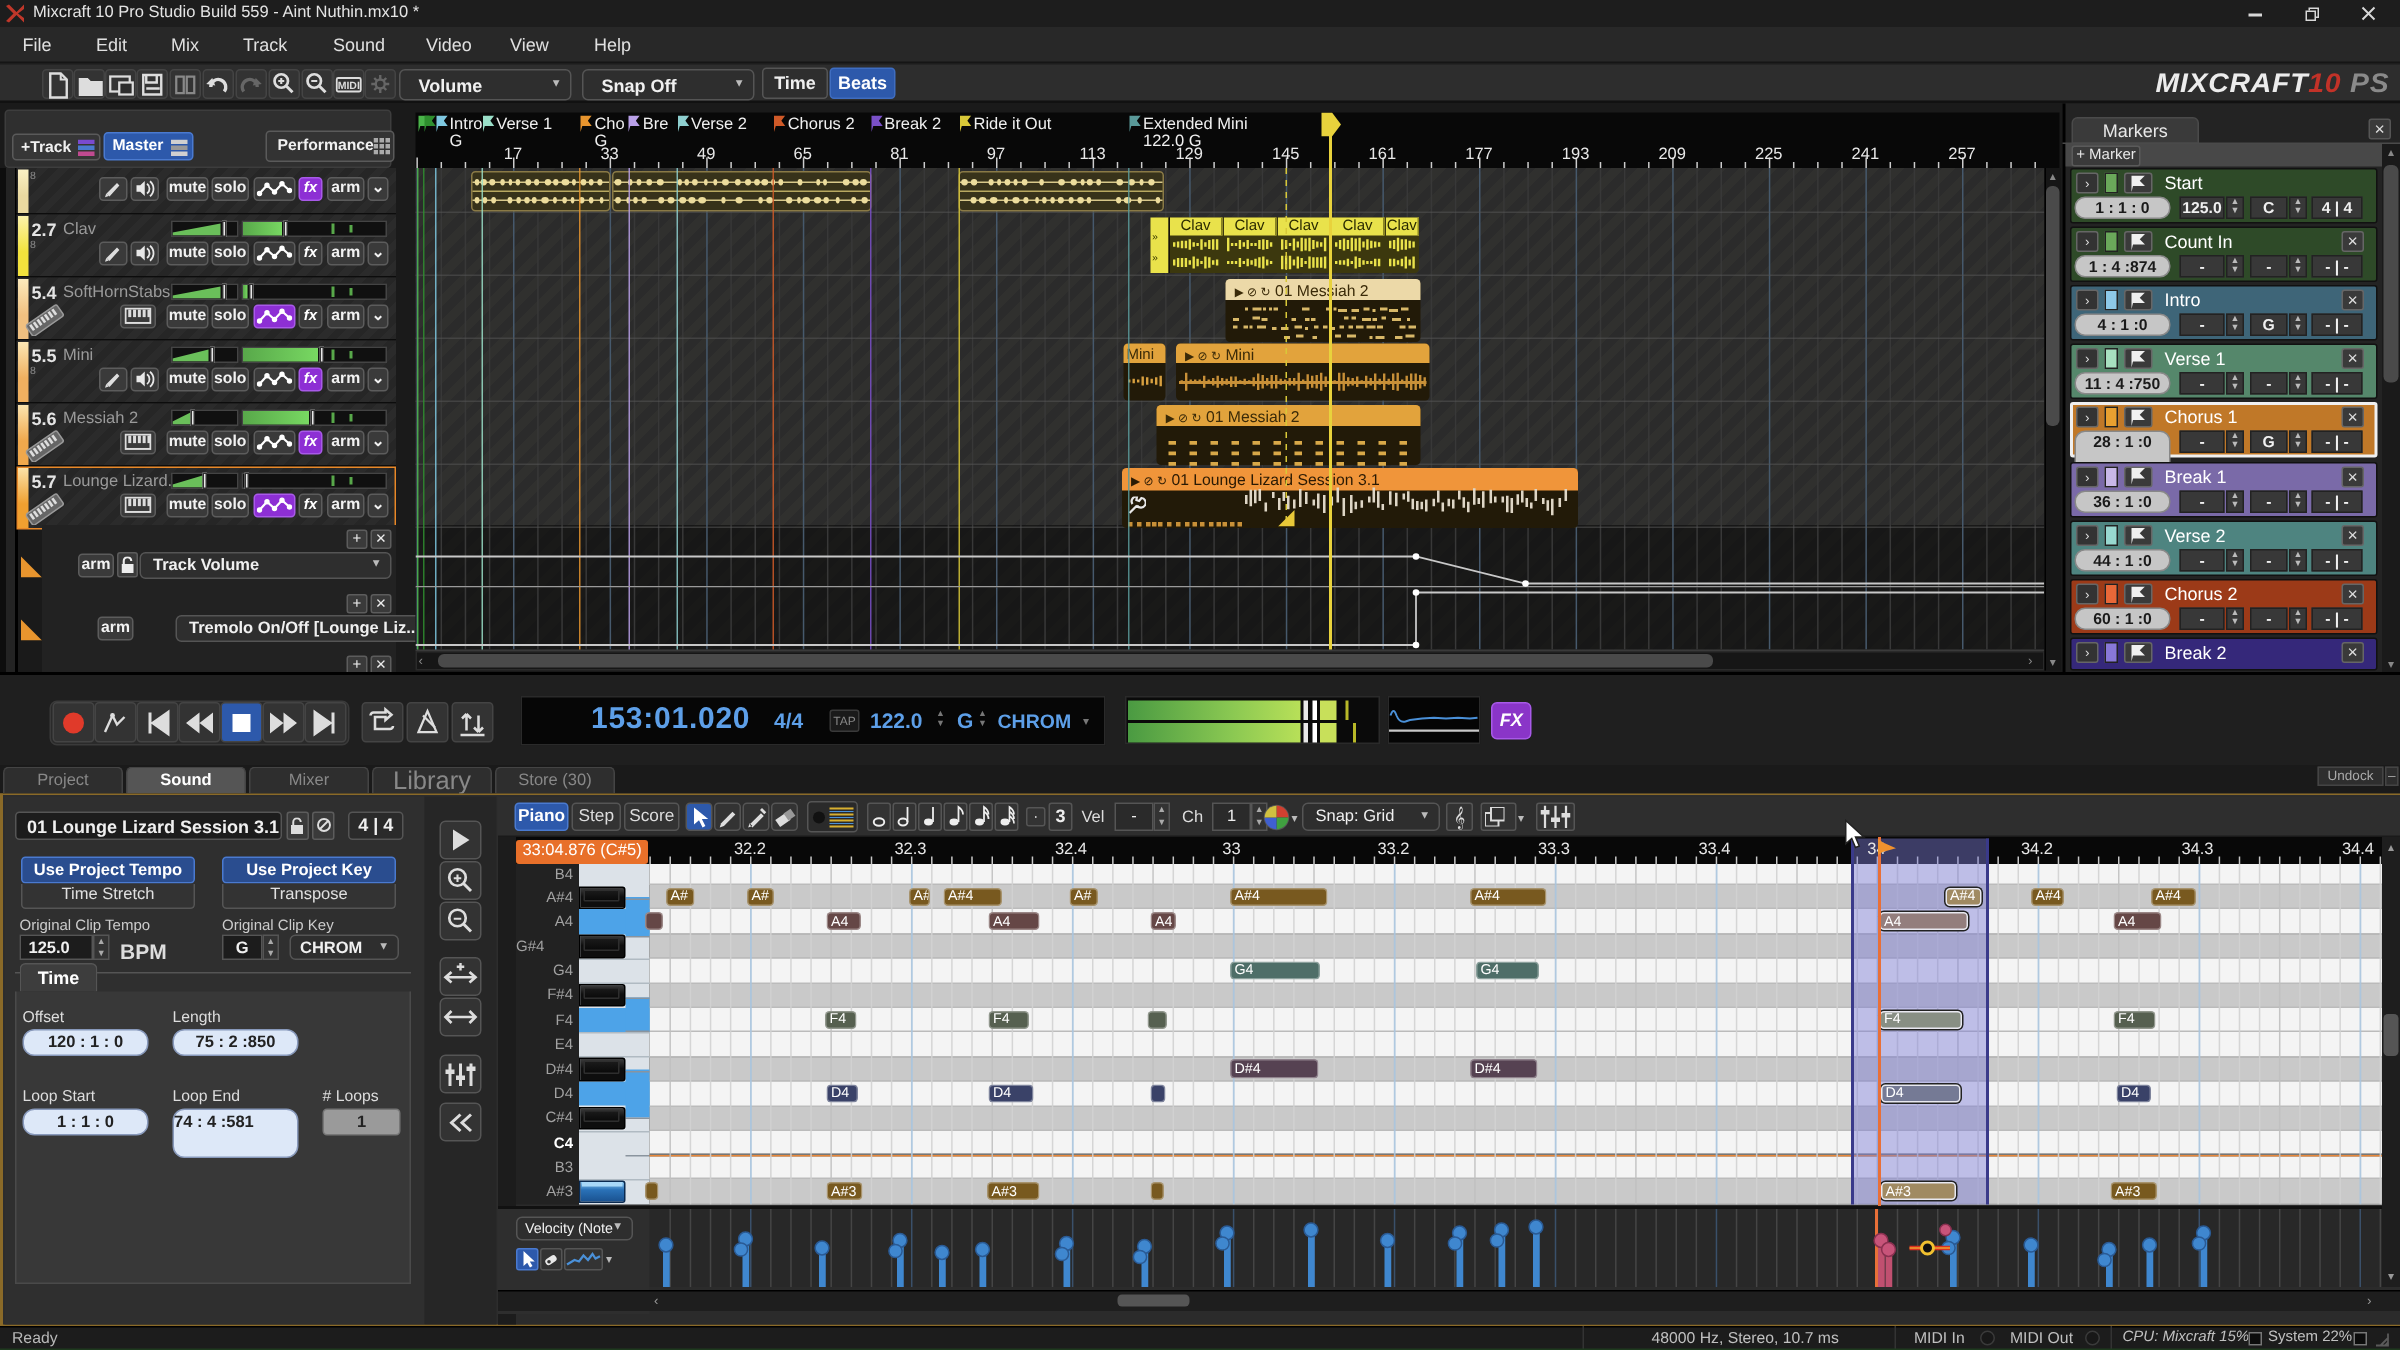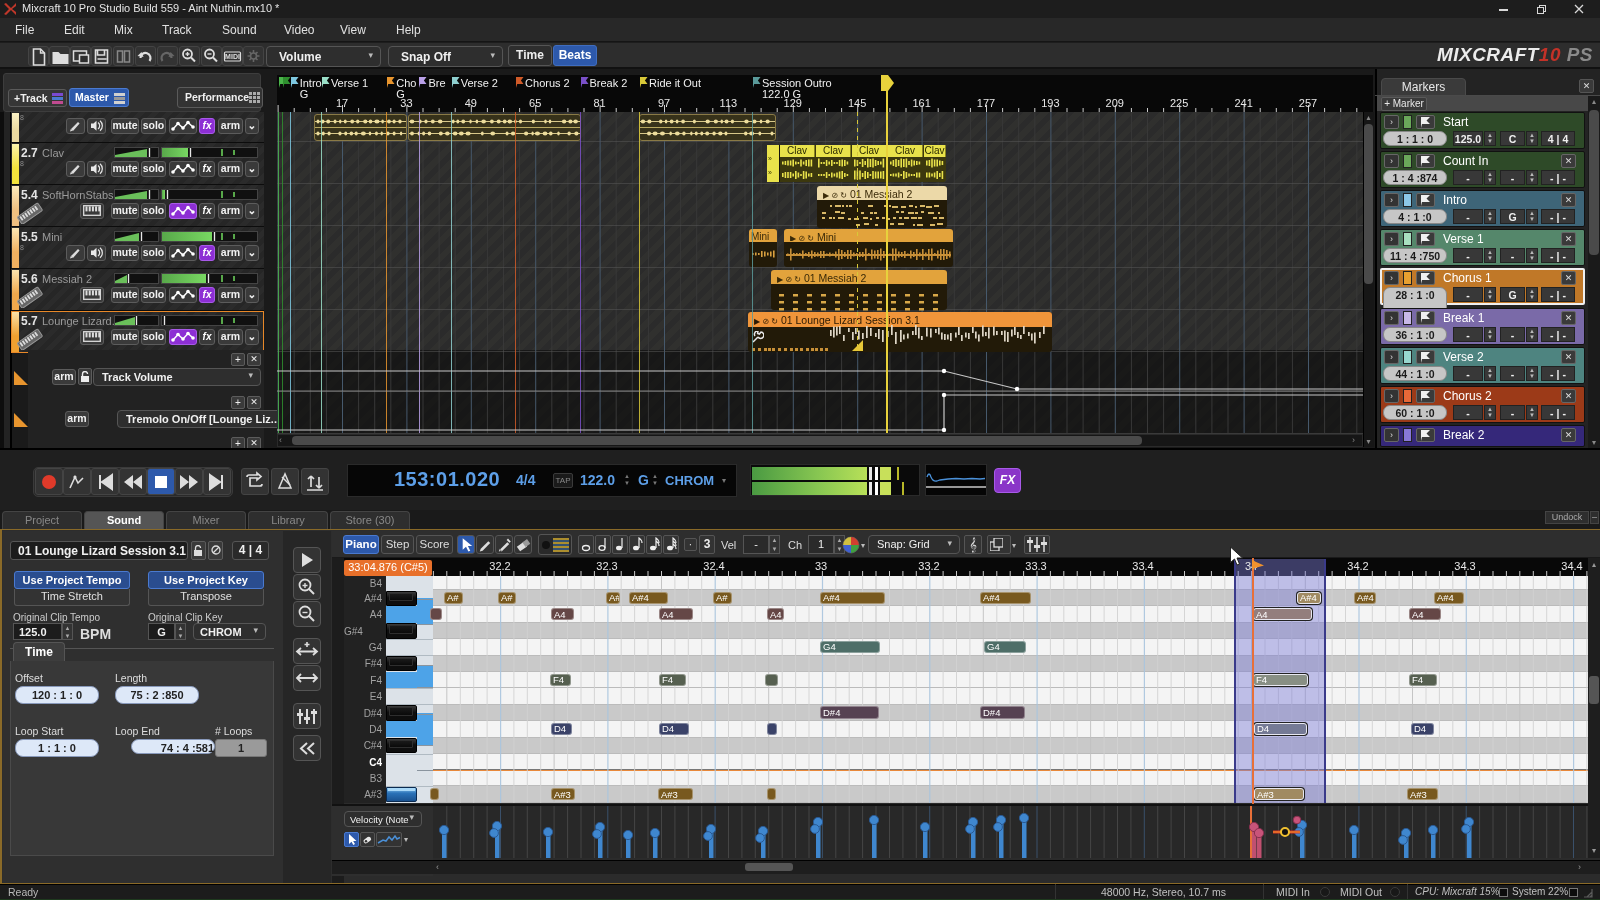--- a/index.html
+++ b/index.html
@@ -1142,21 +1142,21 @@
     <path d="M1 11 V0 h7.5 l-2.6 3.5 l2.6 3.5 h-6.3" fill="#7a50c8"></path>
   </svg>
 <div class="abs" style="left:589.5px;top:77px;width:90px;height:11px;color:#f0f0f0;font-size:11px;white-space:nowrap;">Break 2</div>
 <svg class="abs" style="left:639px;top:77px" width="9" height="11">
     <path d="M1 11 V0 h7.5 l-2.6 3.5 l2.6 3.5 h-6.3" fill="#d8c838"></path>
   </svg>
 <div class="abs" style="left:649.0px;top:77px;width:90px;height:11px;color:#f0f0f0;font-size:11px;white-space:nowrap;">Ride it Out</div>
 <svg class="abs" style="left:752px;top:77px" width="9" height="11">
     <path d="M1 11 V0 h7.5 l-2.6 3.5 l2.6 3.5 h-6.3" fill="#5a9a9a"></path>
   </svg>
-<div class="abs" style="left:762.0px;top:77px;width:90px;height:11px;color:#f0f0f0;font-size:11px;white-space:nowrap;">Session Outro</div>
+<div class="abs" style="left:762.0px;top:77px;width:90px;height:11px;color:#f0f0f0;font-size:11px;white-space:nowrap;">Extended Mini</div>
 <div class="abs" style="left:762.0px;top:88px;width:80px;height:11px;color:#f0f0f0;font-size:11px;white-space:nowrap;">122.0 G</div>
 <div class="abs" style="left:277px;top:434px;width:1086px;height:13px;background:#161616;border:1px solid #2a2a2a;"></div>
 <div class="abs" style="left:279px;top:436px;width:8px;height:9px;color:#888;font-size:9px;line-height:9px;">‹</div>
 <div class="abs" style="left:292px;top:436px;width:850px;height:9px;background:#4a4a4a;border-radius:4px;"></div>
 <div class="abs" style="left:1352px;top:436px;width:8px;height:9px;color:#888;font-size:9px;line-height:9px;">›</div>
 <div class="abs" style="left:1363px;top:112px;width:11px;height:335px;background:#161616;border-left:1px solid #000;"></div>
 <div class="abs" style="left:1364px;top:124px;width:9px;height:160px;background:#4a4a4a;border-radius:4px;"></div>
 <div class="abs" style="left:1364px;top:113px;width:9px;height:9px;color:#888;font-size:8px;text-align:center;line-height:9px;">▴</div>
 <div class="abs" style="left:1364px;top:437px;width:9px;height:9px;color:#888;font-size:8px;text-align:center;line-height:9px;">▾</div>
 <div class="abs" style="left:1375px;top:69px;width:225px;height:379px;background:#232323;border-left:2px solid #000;"></div>
@@ -1365,21 +1365,21 @@
 <div class="abs" style="left:925px;top:464px;width:62px;height:32px;background:#050505;border:1px solid #2a2a2a;"></div>
 <svg class="abs" style="left:926px;top:465px" width="60" height="30">
     <path d="M1 12 q2 -6 4 0 q2 5 6 4 L14 15 L22 14 L30 13.5 L38 14 L46 13.5 L54 14 L59 13.5" stroke="#4a90d8" stroke-width="1.3" fill="none"></path>
     <path d="M0 22 h60" stroke="#c8c8c8" stroke-width="1.5"></path>
   </svg>
 <div class="abs" style="left:994px;top:468px;width:27px;height:25px;background:#8a35c8;border:1px solid #a85ae8;border-radius:4px;color:#fff;font-size:12px;font-weight:bold;font-style:italic;text-align:center;line-height:23px;">FX</div>
 <div class="abs" style="left:0px;top:510px;width:1600px;height:19px;background:#1a1a1a;"></div>
 <div class="abs" style="left:2px;top:511px;width:80px;height:18px;background:#2e2e2e;border:1px solid #444;border-bottom:none;border-radius:4px 4px 0 0;color:#888;font-size:11px;font-weight:normal;text-align:center;line-height:17px;">Project</div>
 <div class="abs" style="left:84px;top:511px;width:80px;height:18px;background:#555;border:1px solid #444;border-bottom:none;border-radius:4px 4px 0 0;color:#fff;font-size:11px;font-weight:bold;text-align:center;line-height:17px;">Sound</div>
 <div class="abs" style="left:166px;top:511px;width:80px;height:18px;background:#2e2e2e;border:1px solid #444;border-bottom:none;border-radius:4px 4px 0 0;color:#888;font-size:11px;font-weight:normal;text-align:center;line-height:17px;">Mixer</div>
-<div class="abs" style="left:248px;top:511px;width:80px;height:18px;background:#2e2e2e;border:1px solid #444;border-bottom:none;border-radius:4px 4px 0 0;color:#888;font-size:11px;font-weight:normal;text-align:center;line-height:17px;">Library</div>
+<div class="abs" style="left:248px;top:511px;width:80px;height:18px;background:#2e2e2e;border:1px solid #444;border-bottom:none;border-radius:4px 4px 0 0;color:#888;font-size:17px;font-weight:normal;text-align:center;line-height:17px;">Library</div>
 <div class="abs" style="left:330px;top:511px;width:80px;height:18px;background:#2e2e2e;border:1px solid #444;border-bottom:none;border-radius:4px 4px 0 0;color:#888;font-size:11px;font-weight:normal;text-align:center;line-height:17px;">Store (30)</div>
 <div class="abs" style="left:1545px;top:511px;width:44px;height:13px;background:#2e2e2e;border:1px solid #444;color:#aaa;font-size:9px;text-align:center;line-height:11px;">Undock</div>
 <div class="abs" style="left:1590px;top:511px;width:9px;height:13px;background:#2e2e2e;border:1px solid #444;color:#aaa;font-size:9px;text-align:center;line-height:11px;">–</div>
 <div class="abs" style="left:0px;top:529px;width:1600px;height:355px;background:#2d2d2d;border-top:1px solid #8a6a28;border-bottom:1px solid #8a6a28;"></div>
 <div class="abs" style="left:0px;top:529px;width:2px;height:355px;background:#8a6a28;"></div>
 <div class="abs" style="left:3px;top:531px;width:280px;height:352px;background:#2f2f2f;"></div>
 <div class="abs" style="left:10px;top:541px;width:178px;height:19px;background:#1c1c1c;border:1px solid #555;border-radius:3px;color:#f0f0f0;font-size:12px;font-weight:bold;padding-left:7px;line-height:18px;white-space:nowrap;">01 Lounge Lizard Session 3.1</div>
 <div class="abs" style="left:191px;top:541px;width:15px;height:19px;background:#3a3a3a;border:1px solid #5c5c5c;border-radius:2px;"></div>
 <svg class="abs" style="left:194px;top:545px" width="9" height="11">
     <rect x="0" y="5" width="8" height="6" fill="#ddd"></rect>
@@ -1407,21 +1407,21 @@
 <div class="abs" style="left:13px;top:642px;width:52px;height:19px;background:#3d3d3d;border:1px solid #555;border-bottom:none;border-radius:4px 4px 0 0;color:#fff;font-size:12px;font-weight:bold;text-align:center;line-height:18px;">Time</div>
 <div class="abs" style="left:10px;top:661px;width:264px;height:195px;background:#383838;border:1px solid #4a4a4a;border-top:none;"></div>
 <div class="abs" style="left:15px;top:672px;width:60px;height:11px;color:#ddd;font-size:10.5px;">Offset</div>
 <div class="abs" style="left:115px;top:672px;width:60px;height:11px;color:#ddd;font-size:10.5px;">Length</div>
 <div class="abs" style="left:15px;top:686px;width:84px;height:18px;background:#dde8f8;border:1px solid #8899bb;border-radius:8px;color:#222;font-size:11px;font-weight:bold;text-align:center;line-height:16px;">120 :  1   : 0</div>
 <div class="abs" style="left:115px;top:686px;width:84px;height:18px;background:#dde8f8;border:1px solid #8899bb;border-radius:8px;color:#222;font-size:11px;font-weight:bold;text-align:center;line-height:16px;">75 :  2   :850</div>
 <div class="abs" style="left:15px;top:725px;width:60px;height:11px;color:#ddd;font-size:10.5px;">Loop Start</div>
 <div class="abs" style="left:115px;top:725px;width:60px;height:11px;color:#ddd;font-size:10.5px;">Loop End</div>
 <div class="abs" style="left:215px;top:725px;width:50px;height:11px;color:#ddd;font-size:10.5px;"># Loops</div>
 <div class="abs" style="left:15px;top:739px;width:84px;height:18px;background:#dde8f8;border:1px solid #8899bb;border-radius:8px;color:#222;font-size:11px;font-weight:bold;text-align:center;line-height:16px;">1 :  1   : 0</div>
-<div class="abs" style="left:115px;top:739px;width:84px;height:15px;background:#dde8f8;border:1px solid #8899bb;border-radius:8px;color:#222;font-size:11px;font-weight:bold;text-align:right;line-height:16px;margin-left:16px;">74 :  4   :581</div>
+<div class="abs" style="left:115px;top:739px;width:84px;height:33px;background:#dde8f8;border:1px solid #8899bb;border-radius:8px;color:#222;font-size:11px;font-weight:bold;text-align:left;line-height:16px;">74 :  4   :581</div>
 <div class="abs" style="left:215px;top:739px;width:52px;height:18px;background:#9a9a9a;border:1px solid #777;border-radius:3px;color:#222;font-size:11px;font-weight:bold;text-align:center;line-height:16px;">1</div>
 <div class="abs" style="left:283px;top:531px;width:48px;height:352px;background:#262626;"></div>
 <div class="abs" style="left:293px;top:547px;width:28px;height:26px;background:#333;border:1px solid #555;border-radius:4px;"></div>
 <svg class="abs" style="left:293px;top:547px" width="28" height="26" viewBox="0 0 28 26">
     <path d="M9 6 L20 13 L9 20 Z" fill="#ddd"></path>
   </svg>
 <div class="abs" style="left:293px;top:574px;width:28px;height:26px;background:#333;border:1px solid #555;border-radius:4px;"></div>
 <svg class="abs" style="left:293px;top:574px" width="28" height="26" viewBox="0 0 28 26">
     <circle cx="12" cy="11" r="5.5" stroke="#ddd" stroke-width="1.8" fill="none"></circle>
     <path d="M16 15 l5 5" stroke="#ddd" stroke-width="2"></path>

